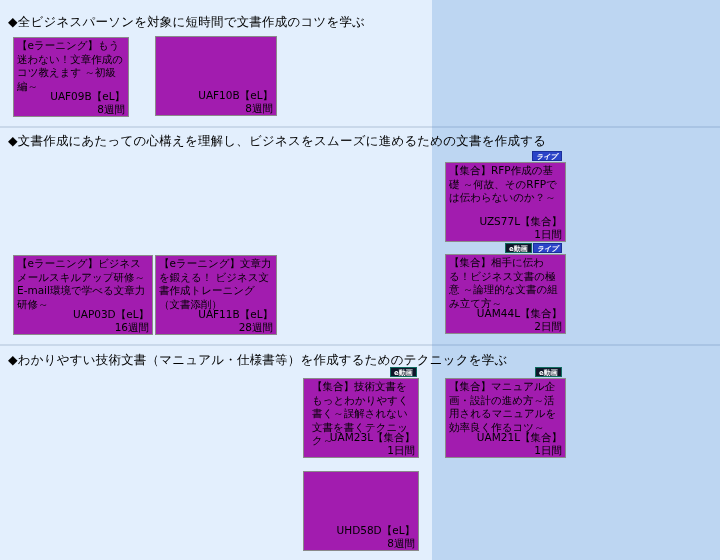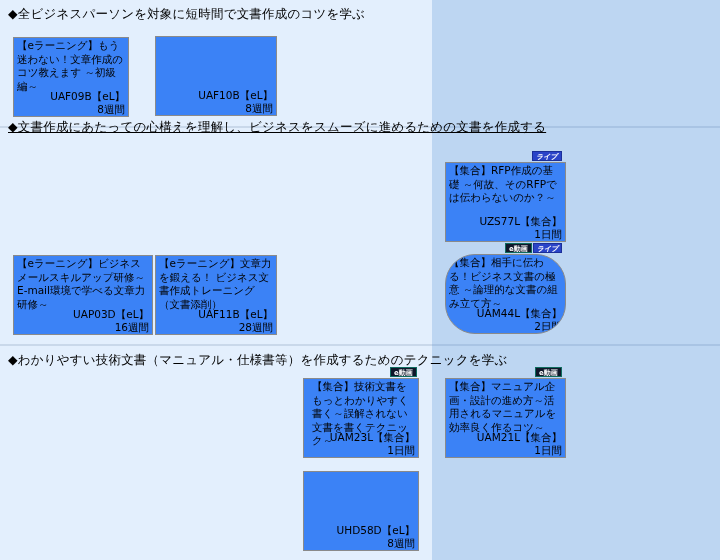--- a/index.html
+++ b/index.html
@@ -40,21 +40,21 @@
       left: 8px;
       font-size: 12.5px;
       line-height: 16px;
       white-space: nowrap;
       letter-spacing: 0.2px;
     }
     .course-box {
       position: absolute;
       width: 114px;
       height: 78px;
-      background: #3b82f6;
+      background: #a21caf;
       border: 1px solid #8a8a8a;
       box-sizing: border-box;
       padding: 1px 2px 0 3px;
       font-size: 10.5px;
       line-height: 13.5px;
       overflow: hidden;
     }
     .course-title {
       display: block;
       word-break: break-all;
@@ -100,34 +100,34 @@
 </head>
 <body>
 
 <div class="right-col"></div>
 
 <div class="divider" style="top:126px;"></div>
 <div class="divider right-part" style="top:126px;"></div>
 <div class="divider" style="top:344px;"></div>
 <div class="divider right-part" style="top:344px;"></div>
 
-<div class="section-title" style="top:6px;">◆全ビジネスパーソンを対象に短時間で文書作成のコツを学ぶ</div>
+<div class="section-title" style="top:14px;">◆全ビジネスパーソンを対象に短時間で文書作成のコツを学ぶ</div>
 
 <div class="course-box" style="left:13px; top:37px; width:116px; height:80px;">
   <span class="course-title">【eラーニング】もう迷わない！文章作成のコツ教えます ～初級編～</span>
   <span class="course-code">UAF09B【eL】</span>
   <span class="course-duration">8週間</span>
 </div>
 
 <div class="course-box" style="left:155px; top:36px; width:122px; height:80px;">
   <span class="course-code">UAF10B【eL】</span>
   <span class="course-duration">8週間</span>
 </div>
 
-<div class="section-title" style="top:119px;text-decoration:underline;">◆文書作成にあたっての心構えを理解し、ビジネスをスムーズに進めるための文書を作成する</div>
+<div class="section-title" style="top:133px;">◆文書作成にあたっての心構えを理解し、ビジネスをスムーズに進めるための文書を作成する</div>
 
 <div class="badges" style="left:532px; top:151px;">
   <span class="badge live">ライブ</span>
 </div>
 <div class="course-box" style="left:445px; top:162px; width:121px; height:80px;">
   <span class="course-title">【集合】RFP作成の基礎 ～何故、そのRFPでは伝わらないのか？～</span>
   <span class="course-code">UZS77L【集合】</span>
   <span class="course-duration">1日間</span>
 </div>
 
@@ -140,21 +140,21 @@
 <div class="course-box" style="left:155px; top:255px; width:122px; height:80px;">
   <span class="course-title">【eラーニング】文章力を鍛える！ ビジネス文書作成トレーニング（文書添削）</span>
   <span class="course-code">UAF11B【eL】</span>
   <span class="course-duration">28週間</span>
 </div>
 
 <div class="badges" style="left:505px; top:243px;">
   <span class="badge video">e動画</span>
   <span class="badge live">ライブ</span>
 </div>
-<div class="course-box" style="left:445px; top:254px; width:121px; height:80px;border-radius:30px;">
+<div class="course-box" style="left:445px; top:254px; width:121px; height:80px;">
   <span class="course-title">【集合】相手に伝わる！ビジネス文書の極意 ～論理的な文書の組み立て方～</span>
   <span class="course-code">UAM44L【集合】</span>
   <span class="course-duration">2日間</span>
 </div>
 
 <div class="section-title" style="top:352px;">◆わかりやすい技術文書（マニュアル・仕様書等）を作成するためのテクニックを学ぶ</div>
 
 <div class="badges" style="left:390px; top:367px;">
   <span class="badge video">e動画</span>
 </div>

